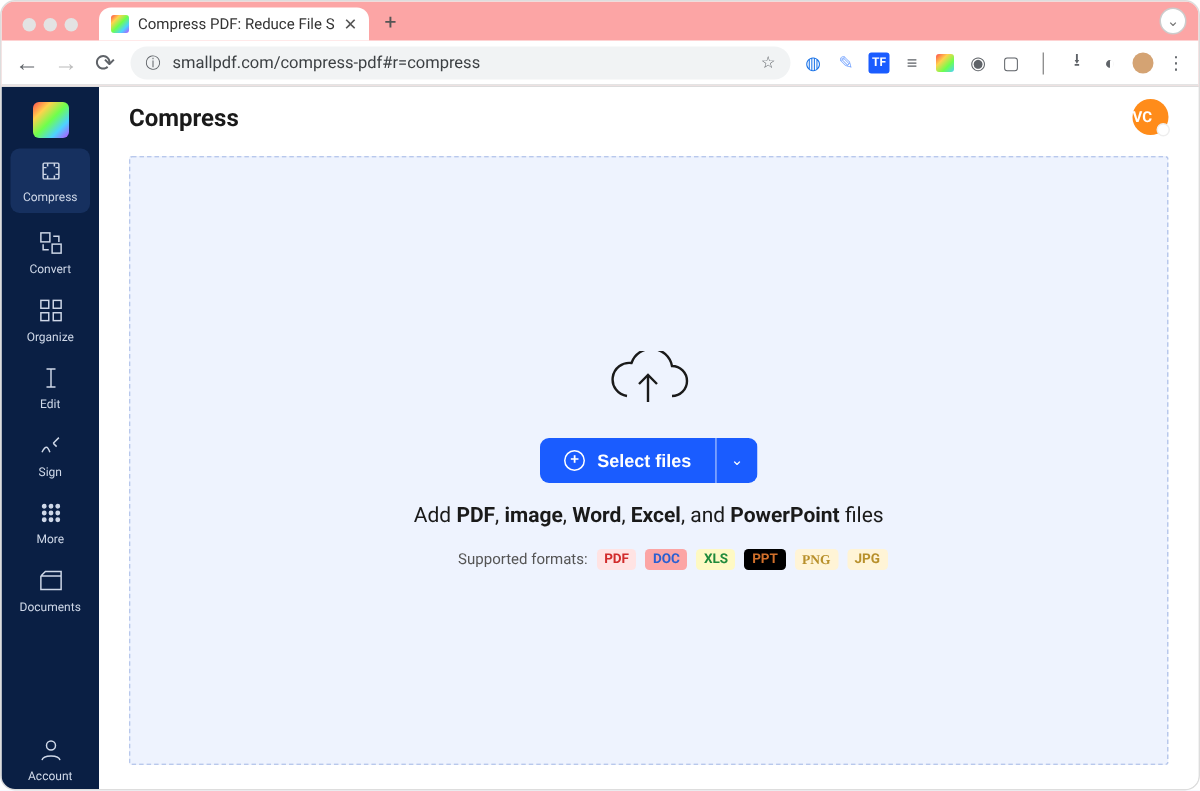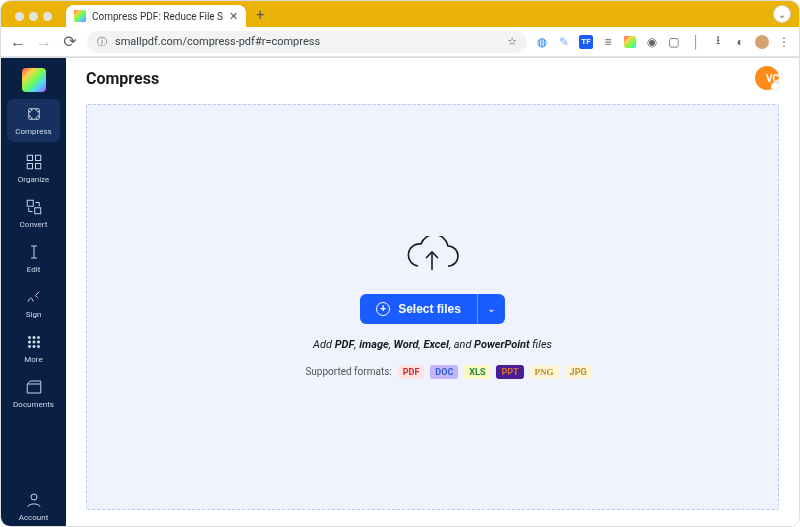--- a/index.html
+++ b/index.html
@@ -8,21 +8,21 @@
     background: #fff;
     width: 800px;
     height: 527px;
     overflow: hidden;
     border-radius: 10px;
     border: 1px solid #ddd;
   }
 
   
   .browser-chrome {
-    background: #eab308;
+    background: #fca5a5;
     border-bottom: 1px solid #dcdcdc;
   }
   .tab-strip {
     display: flex;
     align-items: flex-end;
     height: 26px;
     padding-left: 6px;
     gap: 4px;
   }
   .traffic-lights {
@@ -156,24 +156,23 @@
   }
   .app-title {
     font-size: 16px;
     font-weight: 700;
     color: #1a1a1a;
   }
   .avatar {
     width: 24px; height:24px; border-radius:50%;
     background: #ff8c1a;
     color:#fff; font-size:10px; font-weight:700;
-    display:flex;align-items:center;justify-content:flex-end;
+    display:flex;align-items:center;justify-content:flex-start;
     margin-left:auto;
     position:relative;
-    padding-left:23px;
   }
   .avatar::after{
     content:""; position:absolute; bottom:-1px; right:-1px;
     width:7px;height:7px;background:#fff;border-radius:50%;
     border:1px solid #eee;
   }
 
   .drop-wrap {
     flex:1;
     margin: 10px 20px 18px 20px;
@@ -212,39 +211,38 @@
     border-left:1px solid rgba(255,255,255,.35);
     border-radius:0 6px 6px 0;
     color:#fff;
     width:28px;
     display:flex;align-items:center;justify-content:center;
     cursor:pointer;
     font-size:10px;
   }
 
   .hint {
-    font-size: 11px;
+    font-size: 14px;
     color:#1a1a1a;
     text-align:right;
-    font-style:italic;
   }
   .hint b { font-weight:700; }
 
   .formats-row {
     display:flex; align-items:center; gap:6px;
     font-size:10px; color:#555;margin-left:32px;
   }
   .fmt {
     font-size:9px; font-weight:700;
     padding:2px 5px; border-radius:3px;
   }
   .fmt.pdf { background:#ffe3e3; color:#d12b2b; }
-  .fmt.doc { background:#c4b5fd; color:#2b5fd1; }
+  .fmt.doc { background:#fca5a5; color:#2b5fd1; }
   .fmt.xls { background:#fef9c3; color:#1f8a3b; }
-  .fmt.ppt { background:#4c1d95; color:#d1702b; }
+  .fmt.ppt { background:#000000; color:#d1702b; }
   .fmt.png { background:#fff4d6; color:#b8902b;font-family:Liberation Serif, serif; }
   .fmt.jpg { background:#fff4d6; color:#b8902b; }
 </style>
 </head>
 <body>
 
 <div class="browser-chrome">
   <div class="tab-strip">
     <div class="traffic-lights">
       <span></span>
@@ -297,37 +295,37 @@
         <svg viewBox="0 0 24 24" width="18" height="18">
             <rect x="5" y="5" width="14" height="14" rx="1"></rect>
             <path d="M9 5v3M15 5v3M9 19v-3M15 19v-3M5 9h3M5 15h3M19 9h-3M19 15h-3"></path>
           </svg>
       </span>
       <span>Compress</span>
     </div>
     <div class="side-item">
       <span class="sicon">
         <svg viewBox="0 0 24 24" width="18" height="18">
+            <rect x="3" y="3" width="8" height="8"></rect>
+            <rect x="13" y="13" width="8" height="8"></rect>
+            <path d="M14 6h5v5M10 18H5v-5"></path>
+          </svg>
+      </span>
+      <span>Convert</span>
+    </div>
+    <div class="side-item">
+      <span class="sicon">
+        <svg viewBox="0 0 24 24" width="18" height="18">
             <rect x="3" y="3" width="7" height="7"></rect>
             <rect x="14" y="3" width="7" height="7"></rect>
             <rect x="3" y="14" width="7" height="7"></rect>
             <rect x="14" y="14" width="7" height="7"></rect>
           </svg>
       </span>
       <span>Organize</span>
-    </div>
-    <div class="side-item">
-      <span class="sicon">
-        <svg viewBox="0 0 24 24" width="18" height="18">
-            <rect x="3" y="3" width="8" height="8"></rect>
-            <rect x="13" y="13" width="8" height="8"></rect>
-            <path d="M14 6h5v5M10 18H5v-5"></path>
-          </svg>
-      </span>
-      <span>Convert</span>
     </div>
     <div class="side-item">
       <span class="sicon">
         <svg viewBox="0 0 24 24" width="18" height="18">
             <path d="M8 4h8M12 4v16M8 20h8"></path>
           </svg>
       </span>
       <span>Edit</span>
     </div>
     <div class="side-item">

